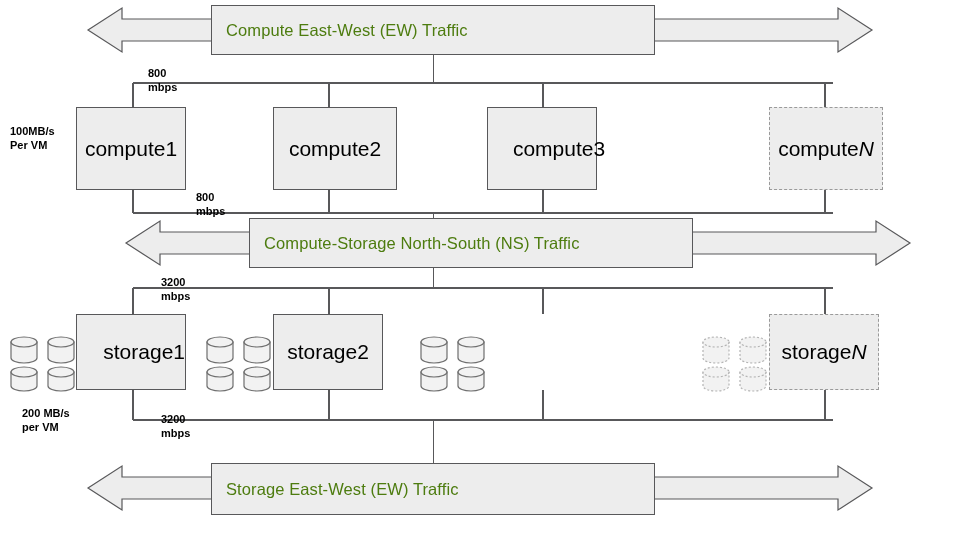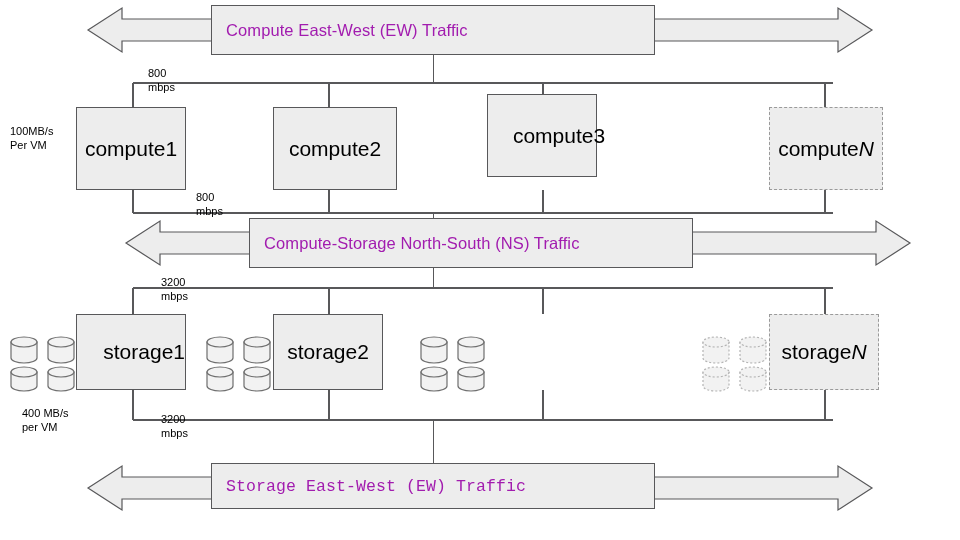--- a/index.html
+++ b/index.html
@@ -32,21 +32,21 @@
   .traffic-label-box {
     position: absolute;
     background: #ededed;
     border: 1px solid #58585a;
     box-sizing: border-box;
     display: flex;
     align-items: center;
   }
   .traffic-label-text {
     font-size: 16.5px;
-    color: #a21caf;
+    color: #4d7c0f;
     padding-left: 14px;
     letter-spacing: 0.1px;
     white-space: nowrap;
   }
 
   
   .node-box {
     position: absolute;
     background: #ededed;
     border: 1px solid #58585a;
@@ -62,21 +62,21 @@
     font-size: 21px;
     color: #000000;
     white-space: nowrap;
   }
   .node-label .ital { font-style: italic; }
 
   
   .ann {
     position: absolute;
     font-size: 11px;
-    font-weight: normal;
+    font-weight: bold;
     color: #000000;
     line-height: 14px;
     white-space: pre;
   }
 
   
   .disk-group { position: absolute; }
 </style>
 </head>
 <body>
@@ -139,41 +139,41 @@
 mbps</div>
   <div class="ann" style="left:10px;top:124px;">100MB/s
 Per VM</div>
 
   <div class="node-box" style="left:76px;top:107px;width:110px;height:83px;">
     <span class="node-label"><span>compute1</span><span class="ital"></span></span>
   </div>
   <div class="node-box" style="left:273px;top:107px;width:124px;height:83px;text-align:center;">
     <span class="node-label"><span>compute2</span><span class="ital"></span></span>
   </div>
-  <div class="node-box" style="left:487px;top:94px;width:110px;height:83px;padding-left:34px;">
+  <div class="node-box" style="left:487px;top:107px;width:110px;height:83px;padding-left:34px;">
     <span class="node-label"><span>compute3</span><span class="ital"></span></span>
   </div>
   <div class="node-box ghost" style="left:769px;top:107px;width:114px;height:83px;">
     <span class="node-label"><span>compute</span><span class="ital">N</span></span>
   </div>
 
   <div class="traffic-row" style="top:213px;height:60px;margin-left:38px;">
     <svg class="traffic-arrow-svg" width="960" height="60" viewBox="0 0 960 60">
       <path d="M88,30 L122,8 L122,19 L838,19 L838,8 L872,30 L838,52 L838,41 L122,41 L122,52 Z" fill="#ededed" stroke="#58585a" stroke-width="1.2" stroke-linejoin="miter"></path>
     </svg>
     <div class="traffic-label-box" style="left:211px;top:5px;width:444px;height:50px;">
       <span class="traffic-label-text">Compute-Storage North-South (NS) Traffic</span>
     </div>
   </div>
 
   <div class="ann" style="left:161px;top:275px;">3200
 mbps</div>
   <div class="ann" style="left:161px;top:412px;">3200
 mbps</div>
-  <div class="ann" style="left:22px;top:406px;">400 MB/s
+  <div class="ann" style="left:22px;top:406px;">200 MB/s
 per VM</div>
 
   <svg class="disk-group" style="left:8px;top:332px;" width="72" height="60" viewBox="0 0 72 60">
     <g fill="#f2f2f2" stroke="#6e6e6e" stroke-width="1.2">
       <g>
           <path d="M3,10 L3,26 A13,5 0 0 0 29,26 L29,10 Z"></path>
           <ellipse cx="16" cy="10" rx="13" ry="5"></ellipse>
         </g>
       <g>
           <path d="M40,10 L40,26 A13,5 0 0 0 66,26 L66,10 Z"></path>
@@ -260,18 +260,18 @@
     <span class="node-label"><span>storage2</span><span class="ital"></span></span>
   </div>
   <div class="node-box ghost" style="left:769px;top:314px;width:110px;height:76px;">
     <span class="node-label"><span>storage</span><span class="ital">N</span></span>
   </div>
 
   <div class="traffic-row" style="top:458px;height:60px;">
     <svg class="traffic-arrow-svg" width="960" height="60" viewBox="0 0 960 60">
       <path d="M88,30 L122,8 L122,19 L838,19 L838,8 L872,30 L838,52 L838,41 L122,41 L122,52 Z" fill="#ededed" stroke="#58585a" stroke-width="1.2" stroke-linejoin="miter"></path>
     </svg>
-    <div class="traffic-label-box" style="left:211px;top:5px;width:444px;height:46px;font-family:Liberation Mono, monospace;">
+    <div class="traffic-label-box" style="left:211px;top:5px;width:444px;height:52px;">
       <span class="traffic-label-text">Storage East-West (EW) Traffic</span>
     </div>
   </div>
 
 </div>
 
 </body></html>

